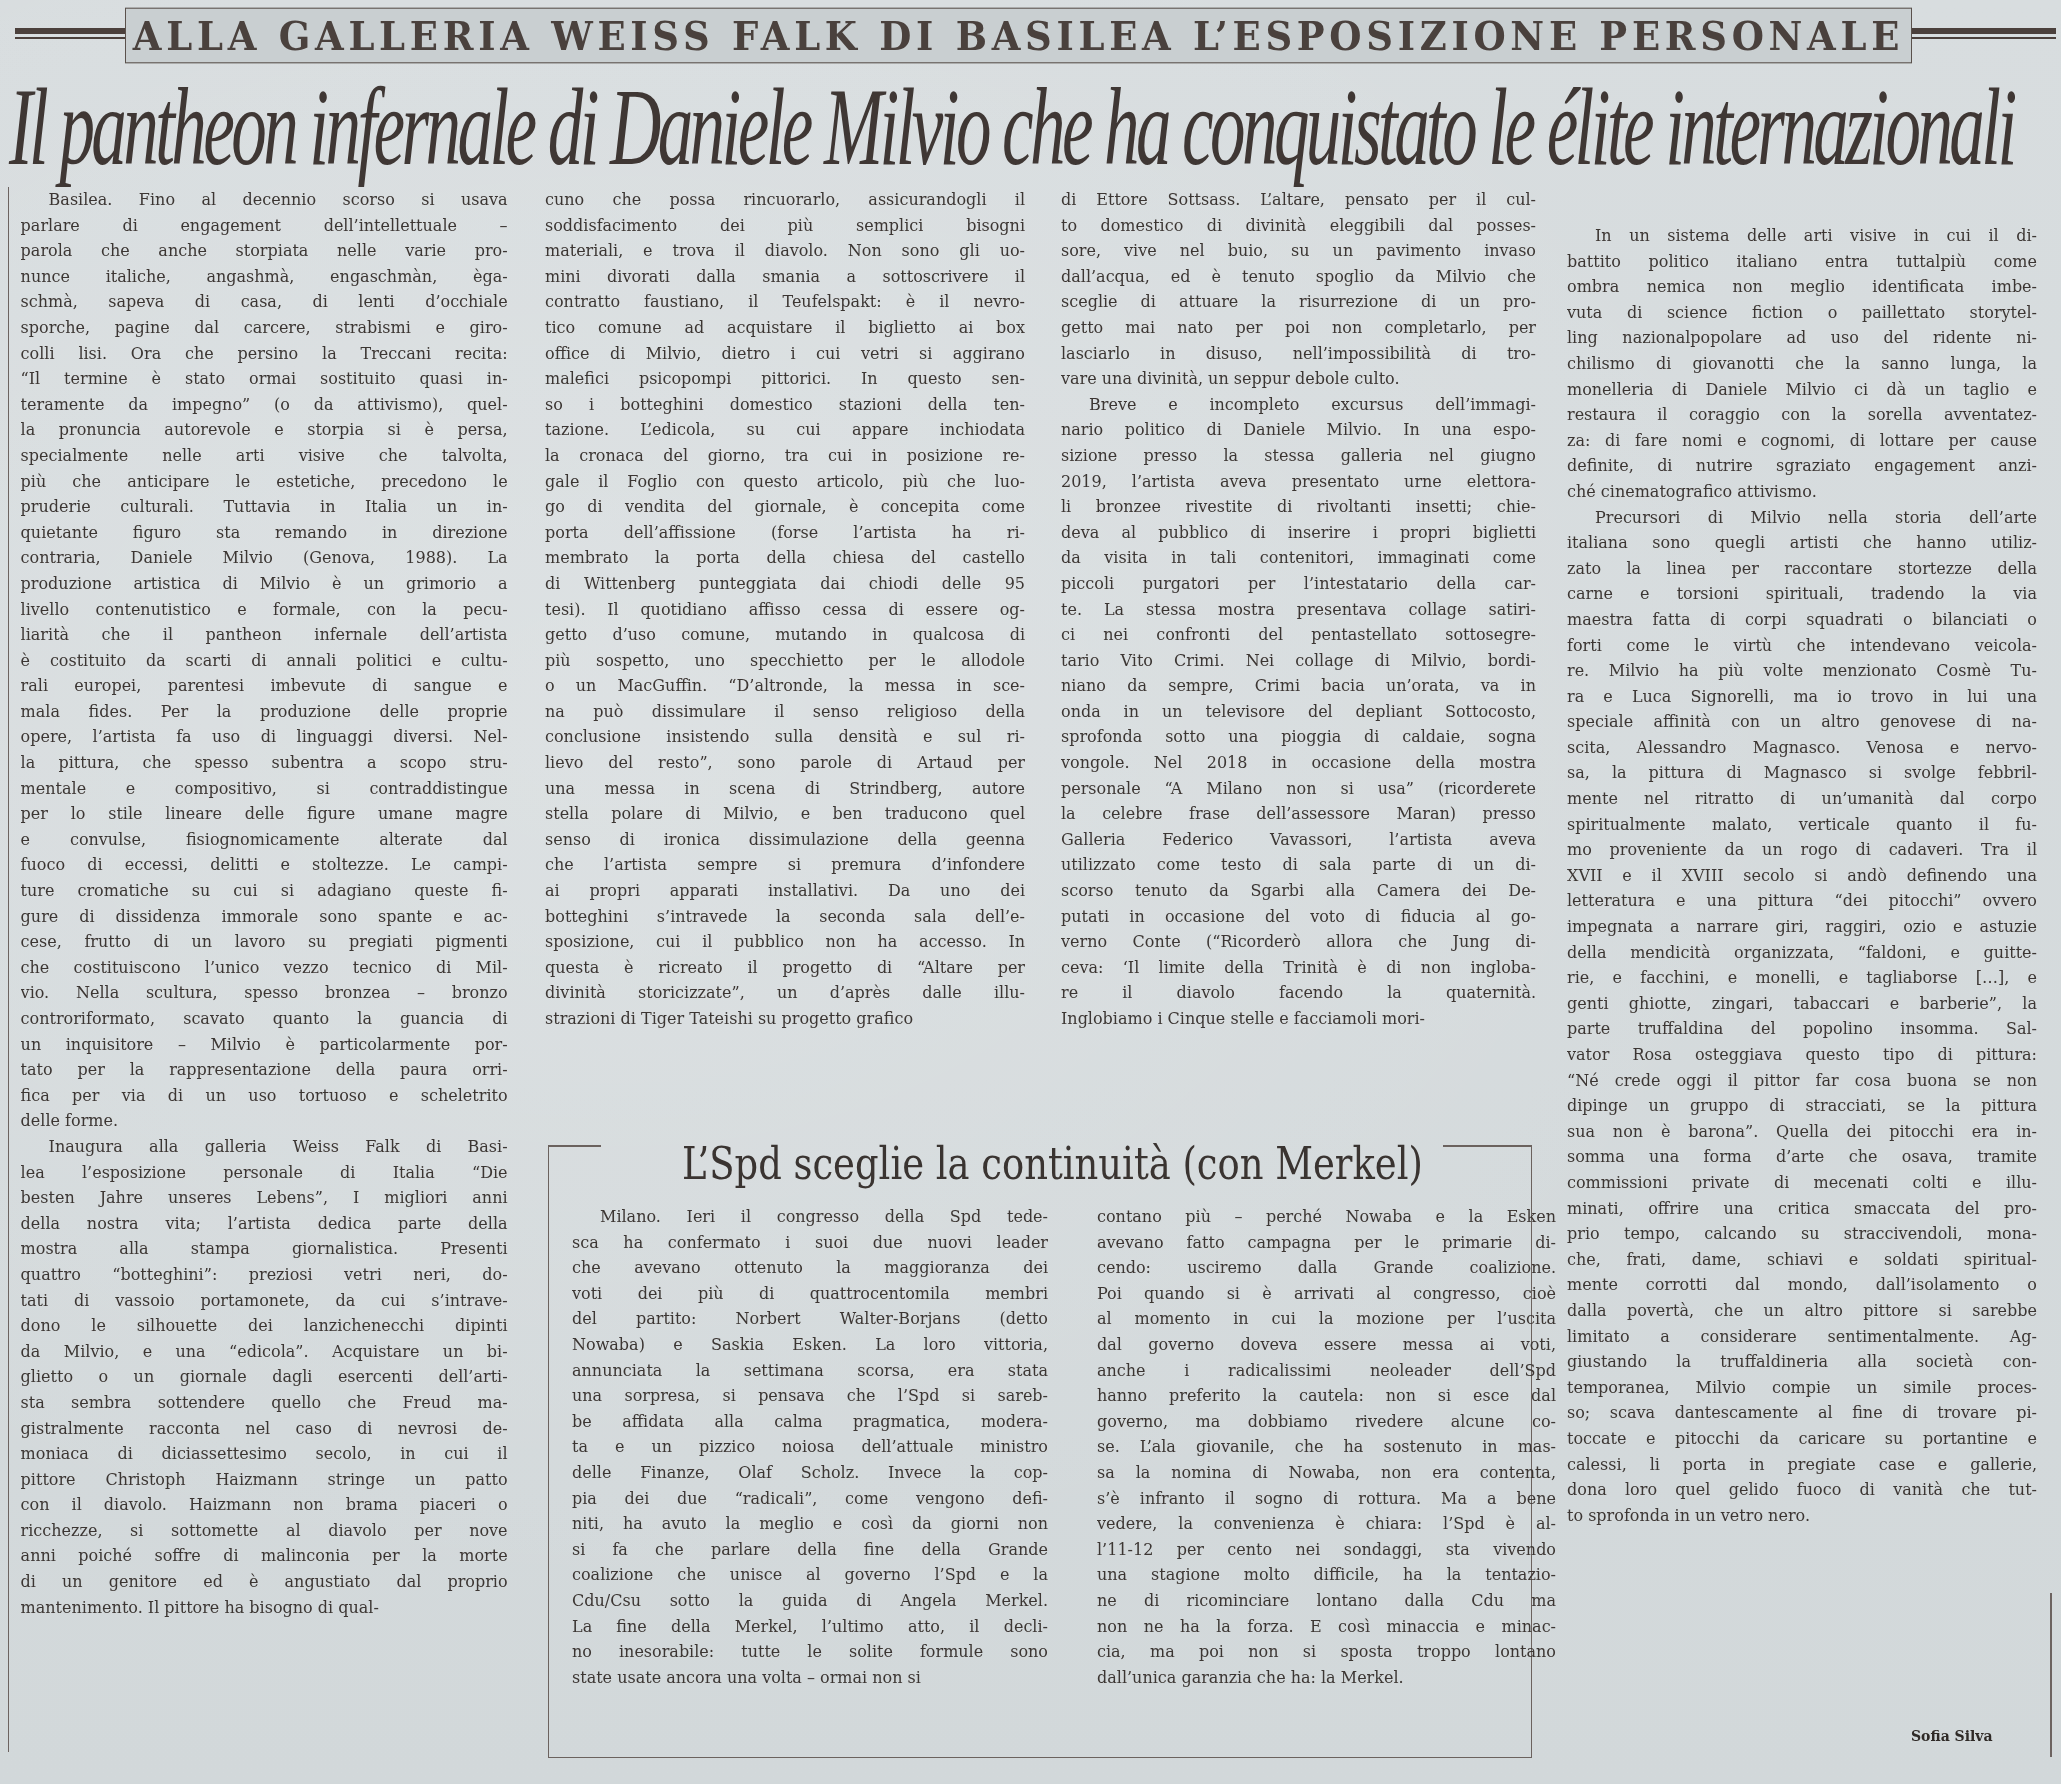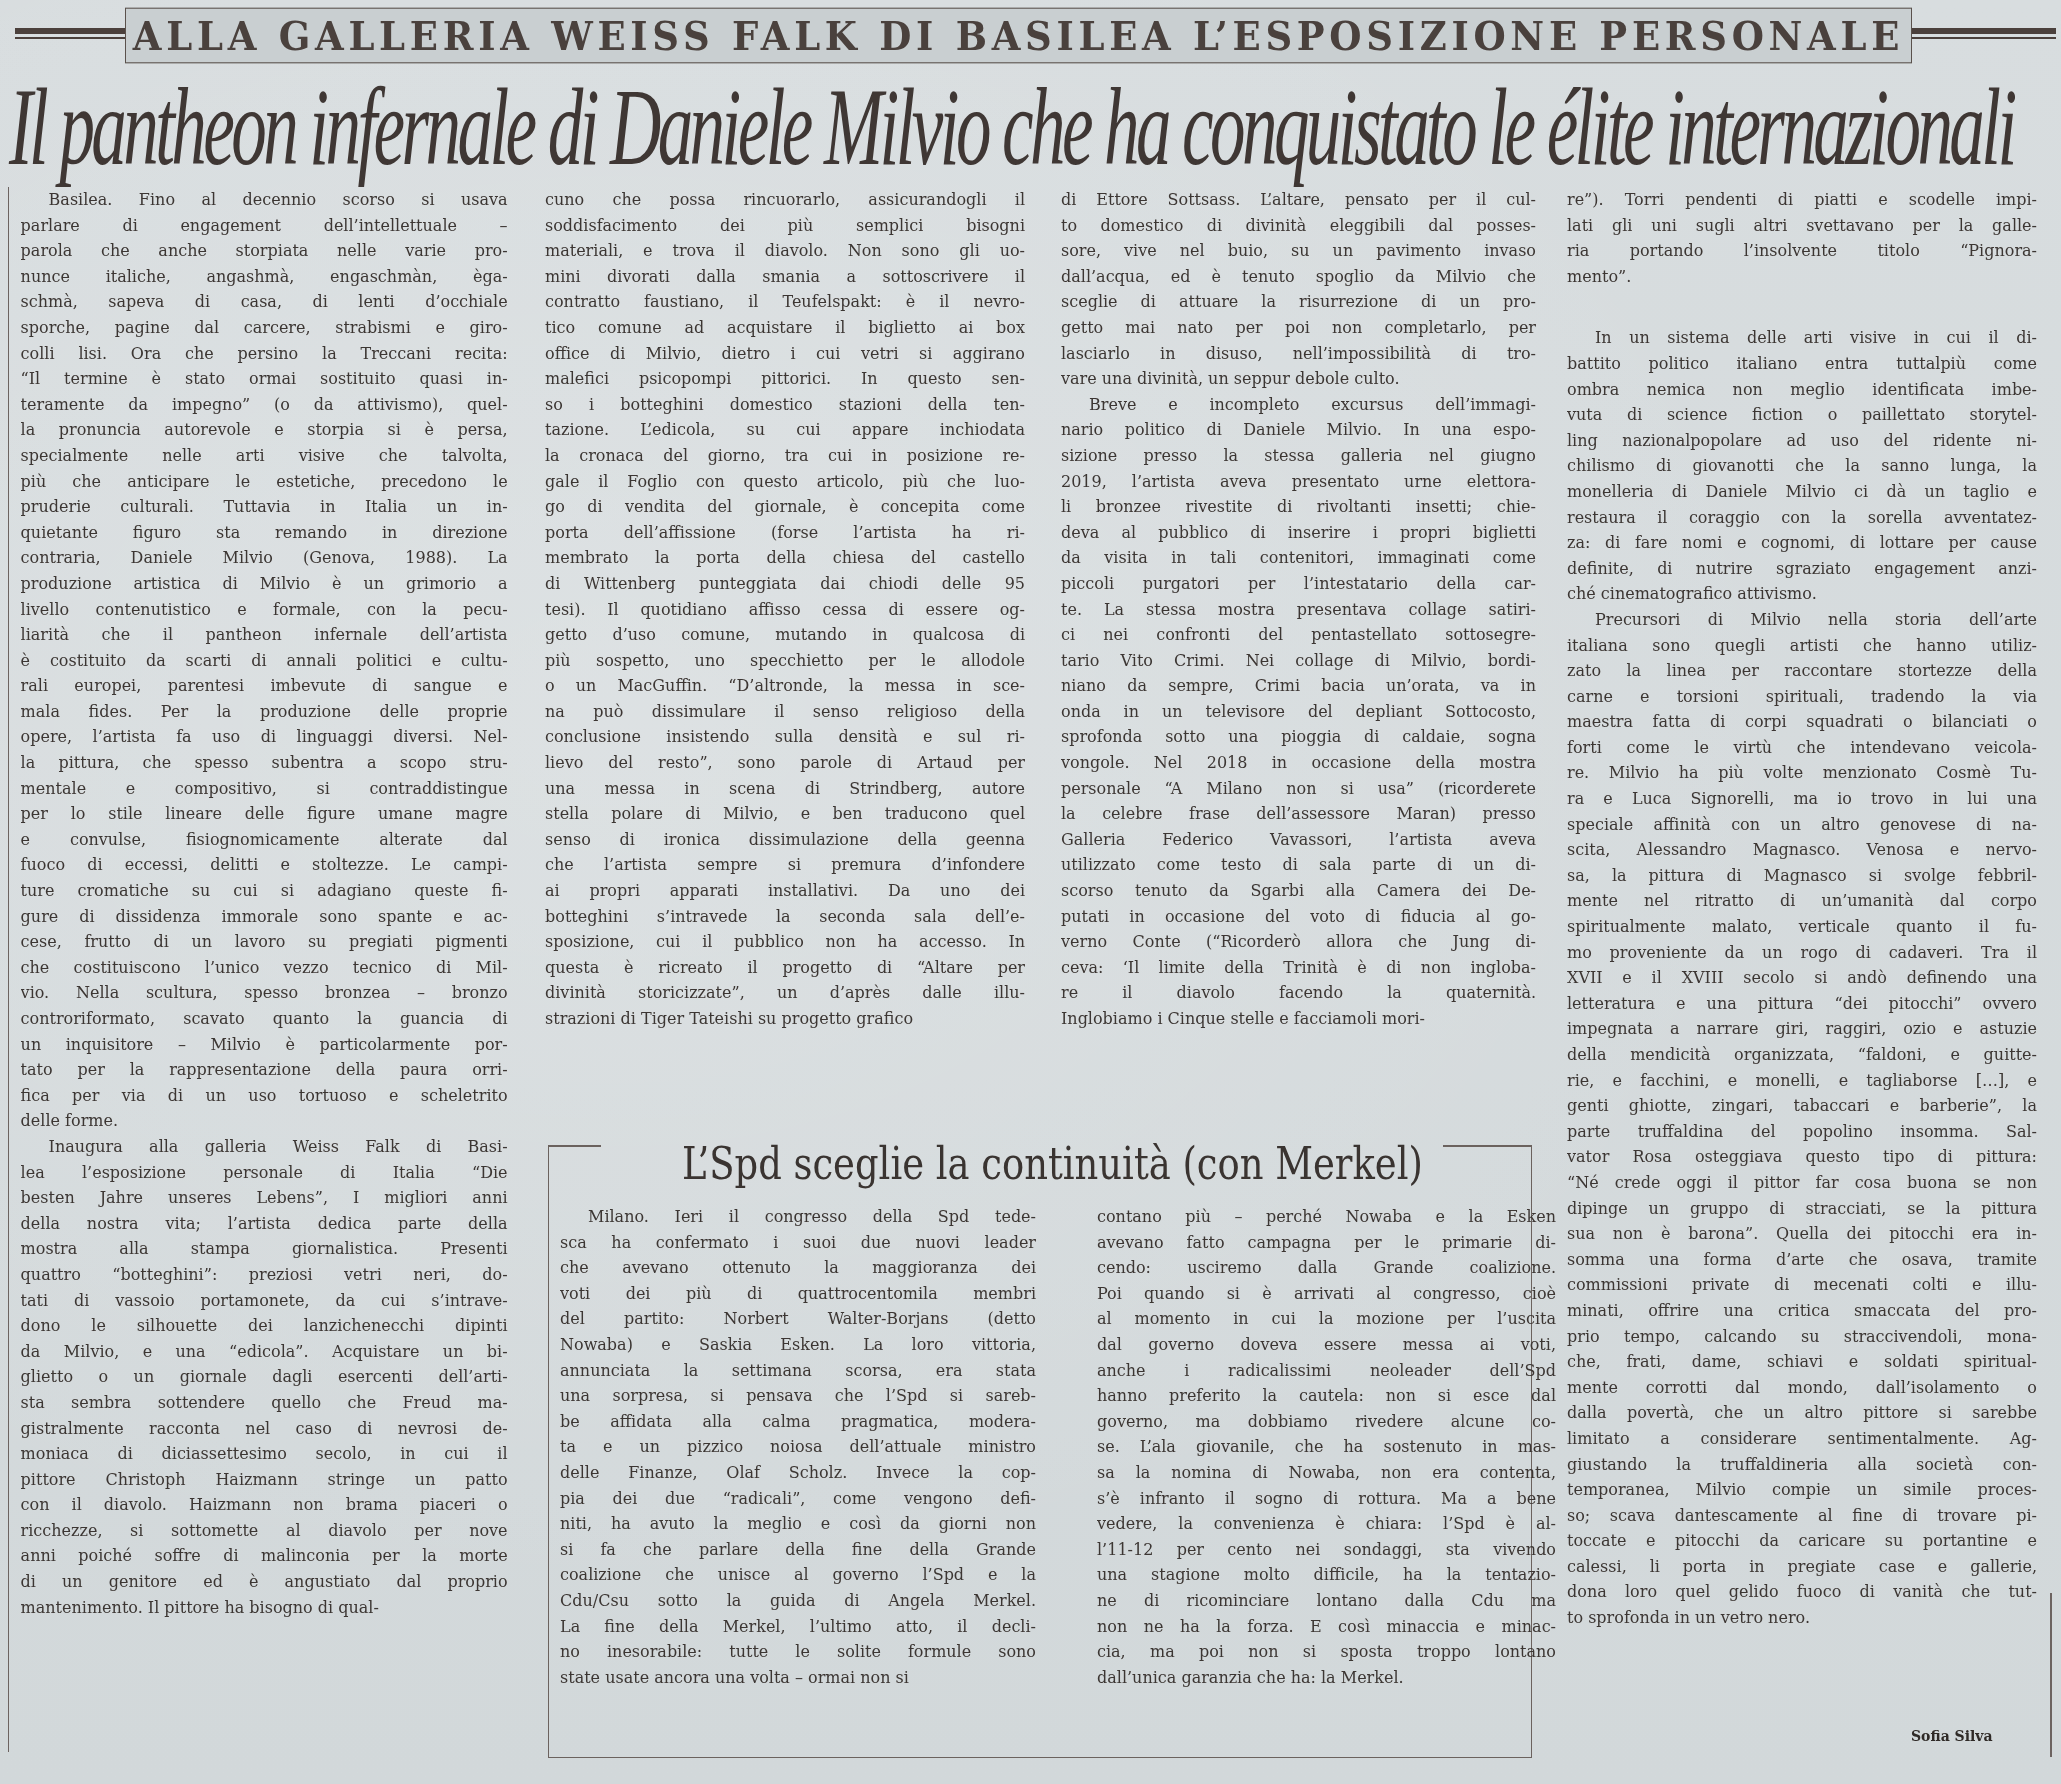--- a/index.html
+++ b/index.html
@@ -64,21 +64,21 @@
     border-top:none;
   }
   .box-top-l { position:absolute; left:548px; top:1145px; width:53px; height:1.9px; background:#6b625e; }
   .box-top-r { position:absolute; left:1443px; top:1145px; width:89px; height:1.9px; background:#6b625e; }
   .box-title {
     position:absolute; left:607px; top:1136px; width:832px; height:56px;
     font-family:"DejaVu Serif", serif; font-size:45px; line-height:56px;
     color:#3a3431; white-space:nowrap; text-align:center;
     transform-origin:center top; transform:scaleX(0.82);
   }
-  .bc1 { left:560px; width:476px; top:1204px; }
+  .bc1 { left:572px; width:476px; top:1204px; }
   .bc2 { left:1097px; width:459px; top:1204px; }
 </style>
 </head>
 <body>
 
 <div class="page"></div>
 
 <div class="kicker-rule-left"></div>
 <div class="kicker-rule-left2"></div>
 <div class="kicker-rule-right"></div>
@@ -224,26 +224,20 @@
       <span class="line">utilizzato come testo di sala parte di un di-</span>
       <span class="line">scorso tenuto da Sgarbi alla Camera dei De-</span>
       <span class="line">putati in occasione del voto di fiducia al go-</span>
       <span class="line">verno Conte (“Ricorderò allora che Jung di-</span>
       <span class="line">ceva: ‘Il limite della Trinità è di non ingloba-</span>
       <span class="line">re il diavolo facendo la quaternità.</span>
       <span class="line last">Inglobiamo i Cinque stelle e facciamoli mori-</span>
     </p>
   </div>
 <div class="col c4">
-    <p>
-      <span class="line">re”). Torri pendenti di piatti e scodelle impi-</span>
-      <span class="line">lati gli uni sugli altri svettavano per la galle-</span>
-      <span class="line">ria portando l’insolvente titolo “Pignora-</span>
-      <span class="line last">mento”.</span>
-    </p>
     <p>
       <span class="line" style="text-indent: 28px; margin-top: 36px;">In un sistema delle arti visive in cui il di-</span>
       <span class="line">battito politico italiano entra tuttalpiù come</span>
       <span class="line">ombra nemica non meglio identificata imbe-</span>
       <span class="line">vuta di science fiction o paillettato storytel-</span>
       <span class="line">ling nazionalpopolare ad uso del ridente ni-</span>
       <span class="line">chilismo di giovanotti che la sanno lunga, la</span>
       <span class="line">monelleria di Daniele Milvio ci dà un taglio e</span>
       <span class="line">restaura il coraggio con la sorella avventatez-</span>
       <span class="line">za: di fare nomi e cognomi, di lottare per cause</span>

